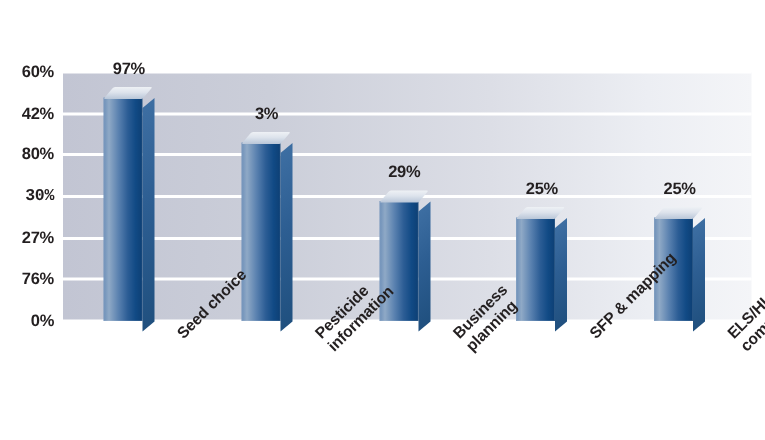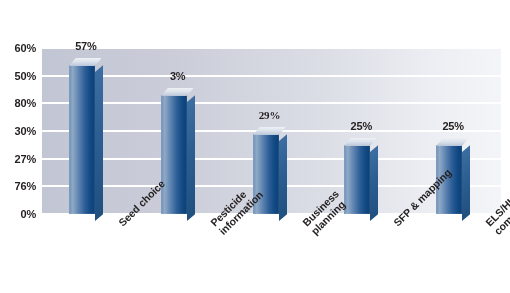--- a/index.html
+++ b/index.html
@@ -154,60 +154,60 @@
   }
   .cat-label .l2 { display: block; }
 </style>
 </head>
 <body>
 
 <div id="chart-root">
 
   <div id="y-axis">
       <div class="y-tick" style="top: 2px;">60%</div>
-      <div class="y-tick" style="top: 29.6667px;">50%</div>
+      <div class="y-tick" style="top: 29.6667px;">42%</div>
       <div class="y-tick" style="top: 57.3333px;">80%</div>
-      <div class="y-tick" style="top: 85px;">30%</div>
+      <div class="y-tick" style="top: 85px; font-family: Liberation Mono, monospace;">30%</div>
       <div class="y-tick" style="top: 112.667px;">27%</div>
       <div class="y-tick" style="top: 140.333px;">76%</div>
       <div class="y-tick" style="top: 168px;">0%</div>
     </div>
 
   <div id="plot-area">
     <div class="axis-baseline"></div>
   <div class="gridline" style="top: -1px;"></div>
       <div class="gridline" style="top: 26.6667px;"></div>
       <div class="gridline" style="top: 54.3333px;"></div>
       <div class="gridline" style="top: 82px;"></div>
       <div class="gridline" style="top: 109.667px;"></div>
       <div class="gridline" style="top: 137.333px;"></div>
       <div class="bar-group" style="left: 26.9px; height: 149.4px; width: 34px;">
         <div class="bar" style="height: 149.4px;">
           <div class="bar-side"></div>
           <div class="bar-front"></div>
           <div class="bar-top"></div>
         </div>
       </div>
-      <div class="value-label" style="left: 23.9px; bottom: 162.4px;">57%</div>
+      <div class="value-label" style="left: 23.9px; bottom: 162.4px;">97%</div>
       <div class="bar-group" style="left: 118.7px; height: 118.967px; width: 34px;">
         <div class="bar" style="height: 118.967px;">
           <div class="bar-side"></div>
           <div class="bar-front"></div>
           <div class="bar-top"></div>
         </div>
       </div>
       <div class="value-label" style="left: 115.7px; bottom: 131.967px;">3%</div>
       <div class="bar-group" style="left: 210.5px; height: 80.2333px; width: 34px;">
         <div class="bar" style="height: 80.2333px;">
           <div class="bar-side"></div>
           <div class="bar-front"></div>
           <div class="bar-top"></div>
         </div>
       </div>
-      <div class="value-label" style="left: 207.5px; bottom: 93.2333px; font-family: Liberation Serif, serif;">29%</div>
+      <div class="value-label" style="left: 207.5px; bottom: 93.2333px;">29%</div>
       <div class="bar-group" style="left: 302.3px; height: 69.1667px; width: 34px;">
         <div class="bar" style="height: 69.1667px;">
           <div class="bar-side"></div>
           <div class="bar-front"></div>
           <div class="bar-top"></div>
         </div>
       </div>
       <div class="value-label" style="left: 299.3px; bottom: 82.1667px;">25%</div>
       <div class="bar-group" style="left: 394.1px; height: 69.1667px; width: 34px;">
         <div class="bar" style="height: 69.1667px;">

